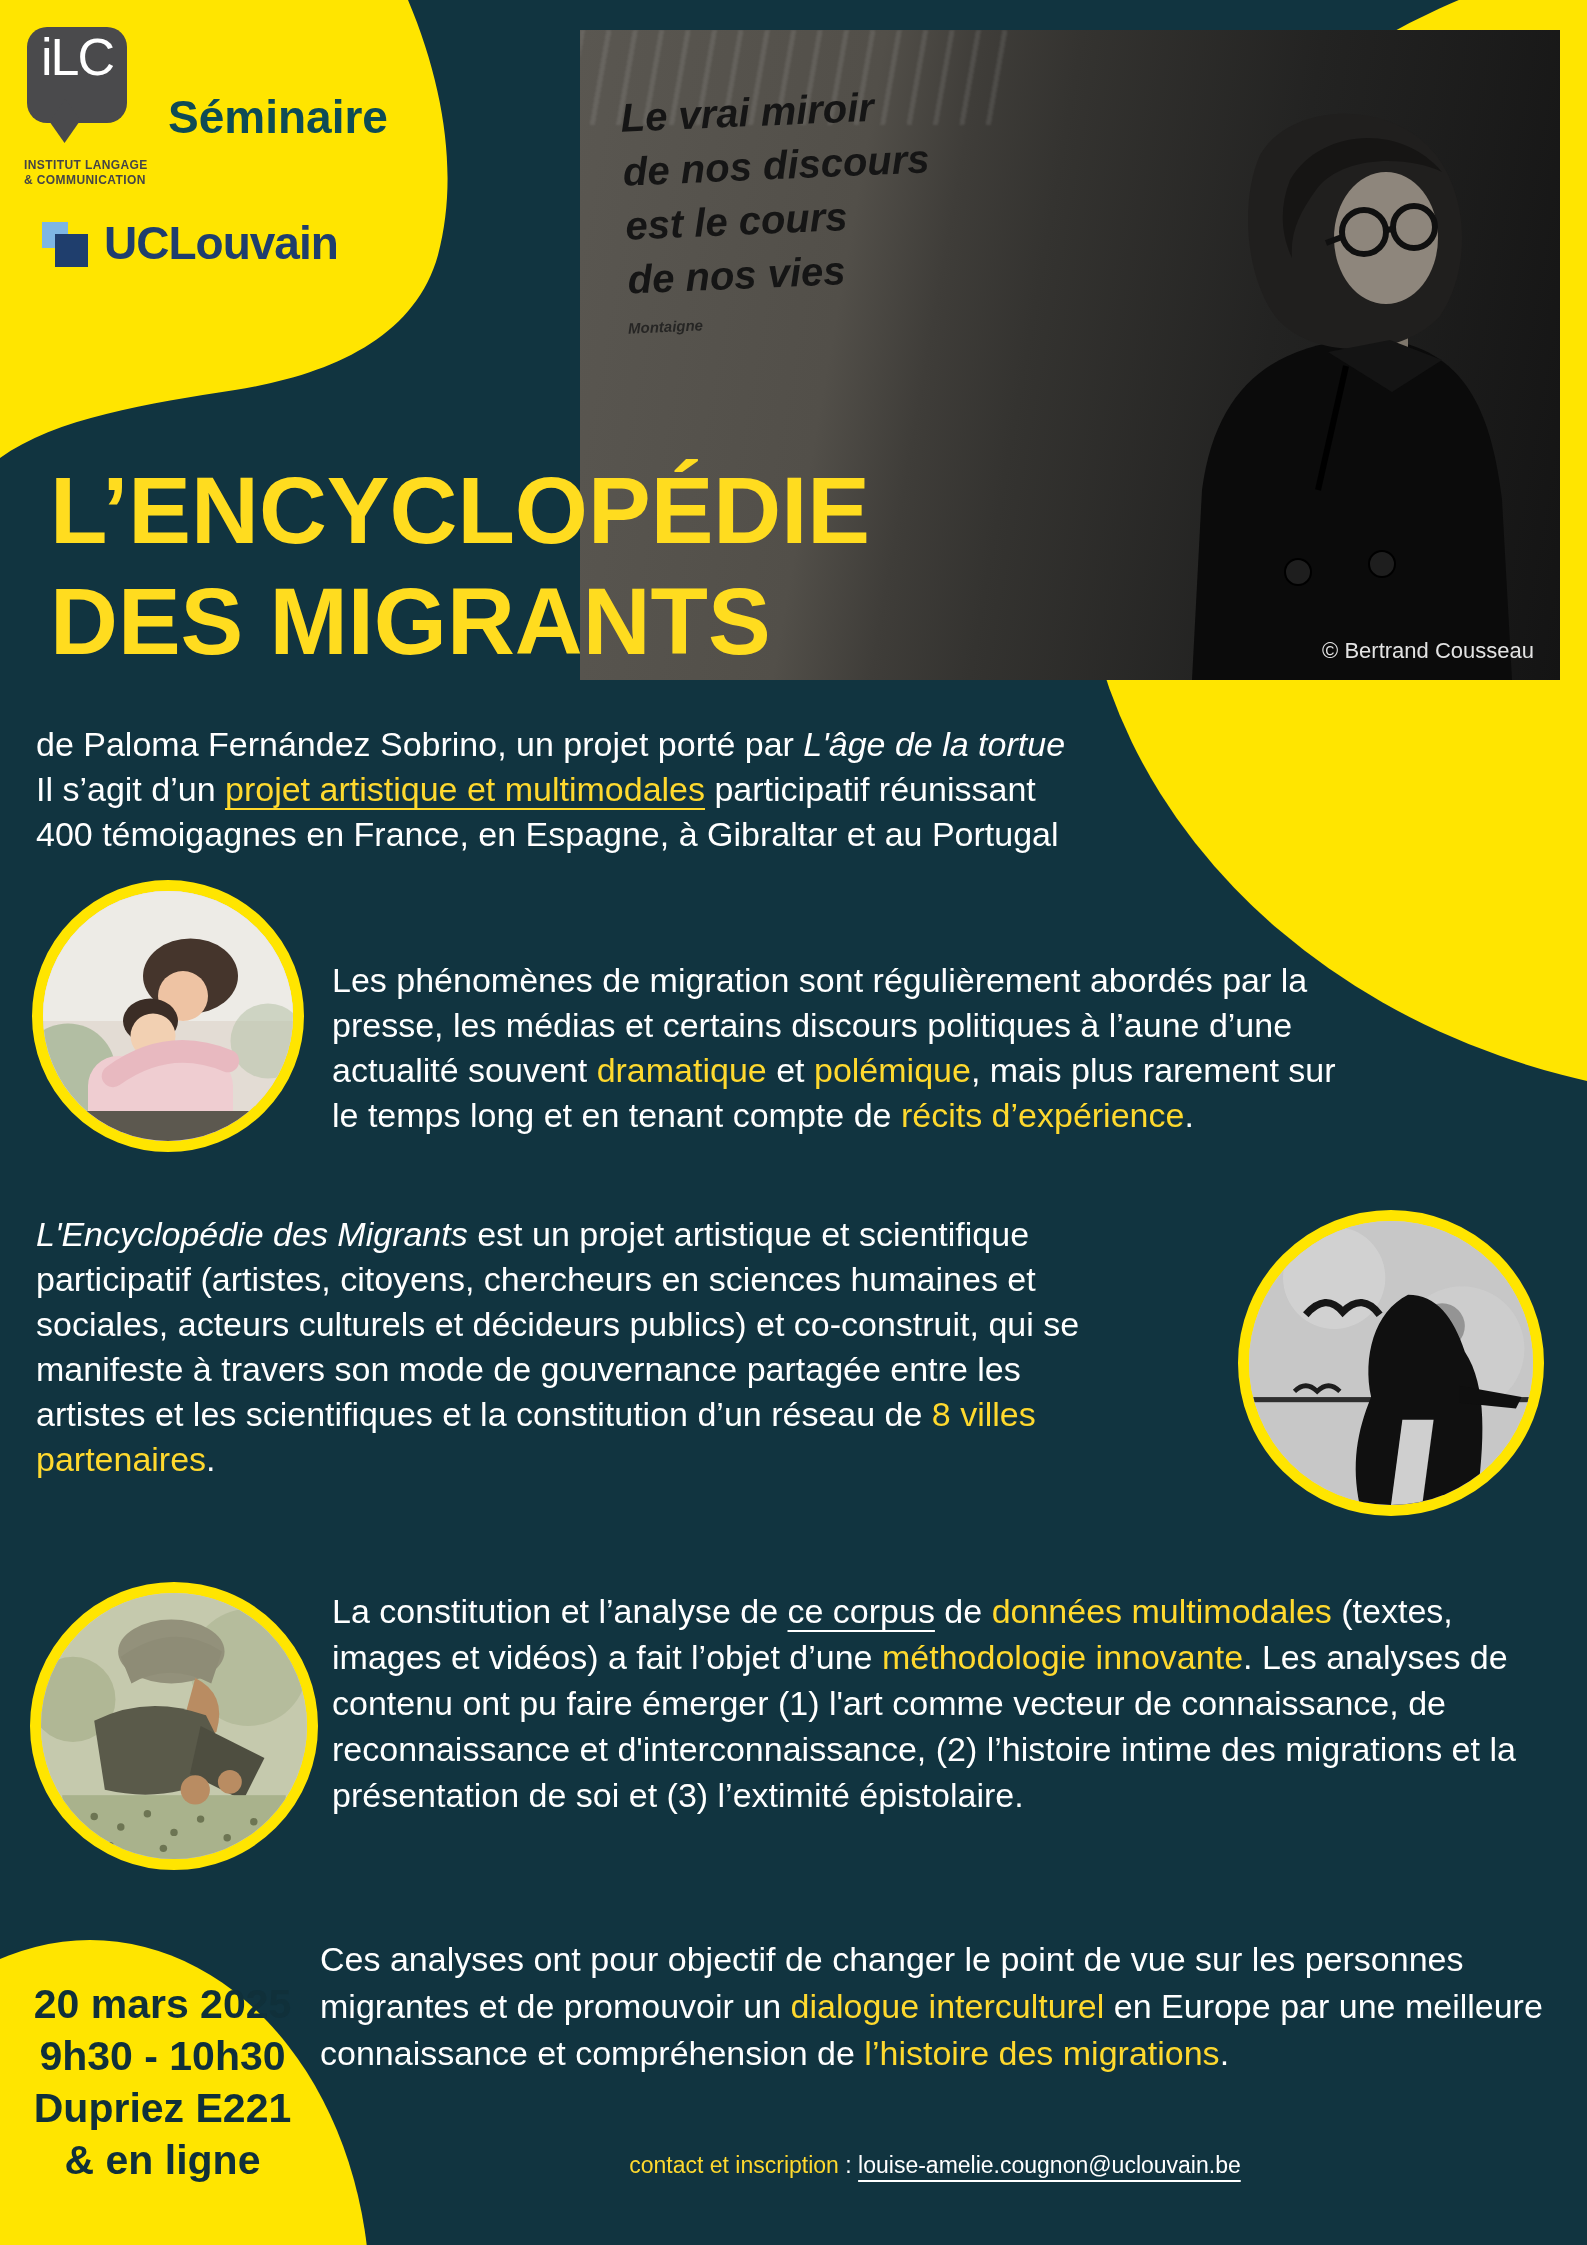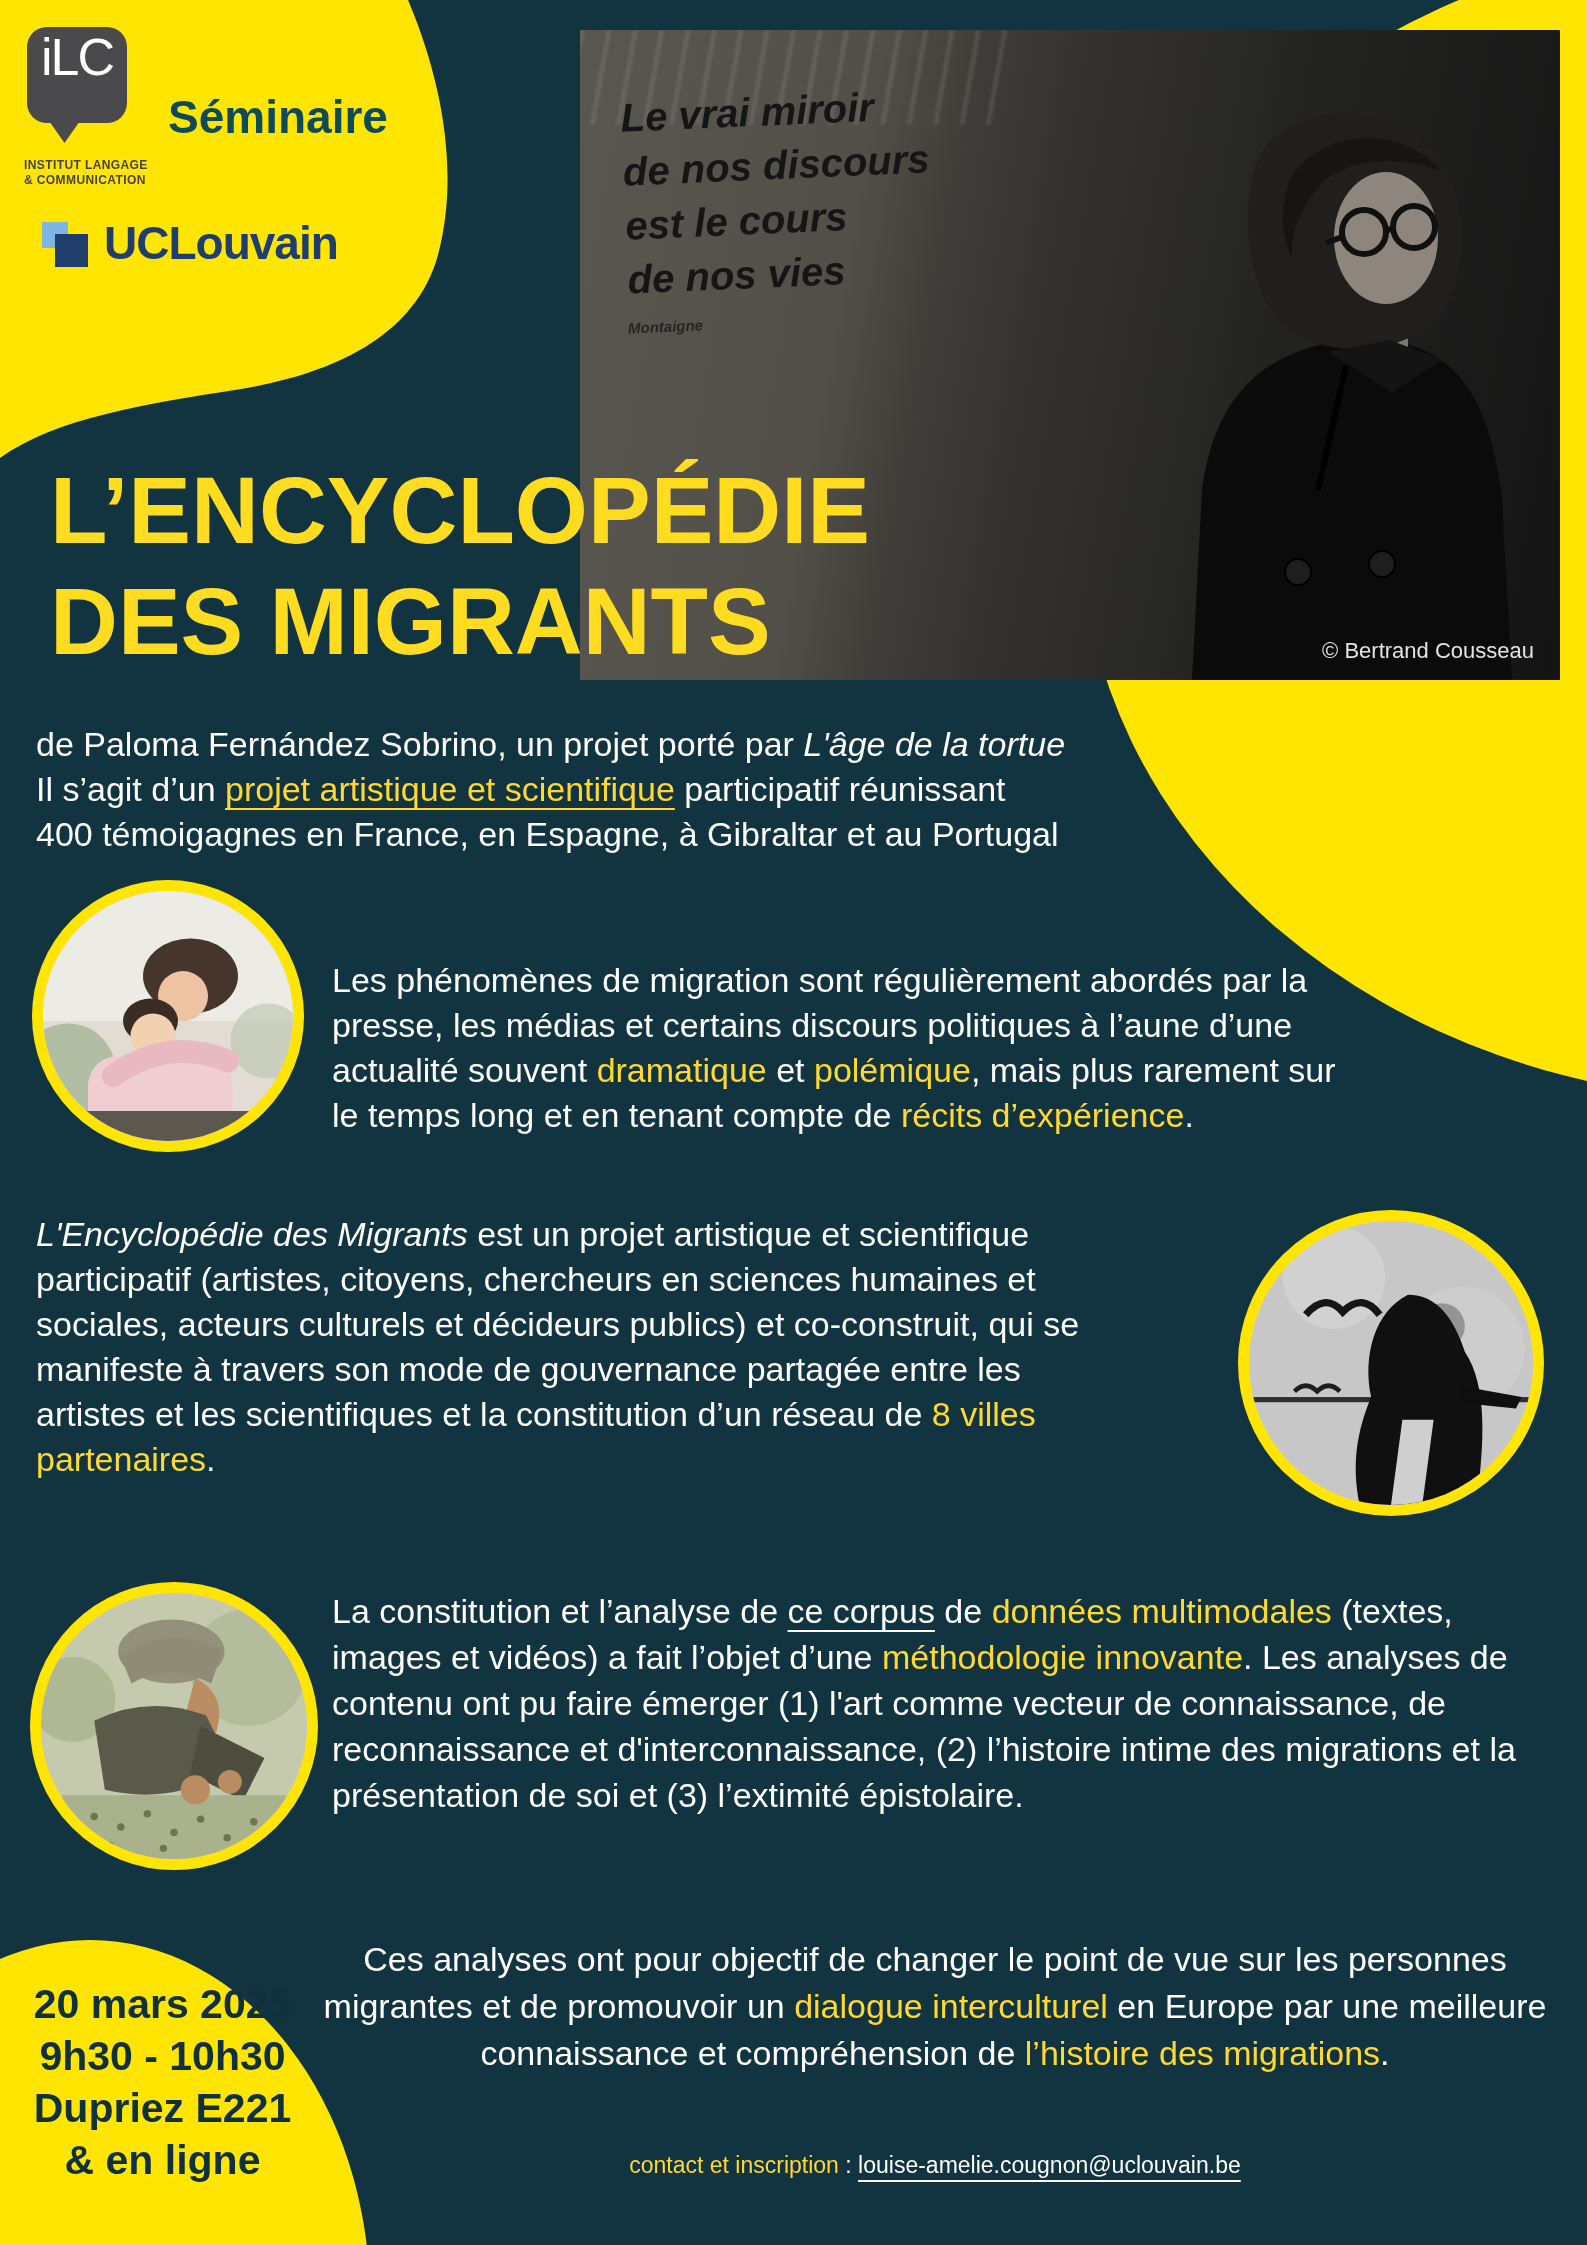--- a/index.html
+++ b/index.html
@@ -39,21 +39,21 @@
   
   .speaker{left:57px;top:382px;font-size:62px;font-weight:400;color:#ffffff;letter-spacing:1px;white-space:nowrap;}
   .title{left:50px;top:455px;font-size:94px;line-height:111px;font-weight:700;color:#ffdc1f;letter-spacing:0;white-space:nowrap;}
   
   .intro{left:36px;top:722px;font-size:34px;line-height:45px;color:#fff;}
   .intro .line{white-space:nowrap;}
   .para{font-size:34px;line-height:45px;color:#fff;}
   .para-1{left:332px;top:958px;width:1005px;}
   .para-2{left:36px;top:1212px;width:1045px;}
   .para-3{left:332px;top:1588px;width:1195px;line-height:46px;}
-  .para-4{left:320px;top:1936px;width:1230px;line-height:47px;text-align:center;}
+  .para-4{left:320px;top:1936px;width:1230px;line-height:47px;}
   .seg-w{color:#ffffff;}
   .seg-y{color:#ffd92e;}
   .seg-i{color:#ffffff;font-style:italic;}
   .seg-yu{color:#ffd92e;text-decoration:underline;text-decoration-thickness:2px;text-underline-offset:7px;}
   .seg-wu{color:#ffffff;text-decoration:underline;text-decoration-thickness:2px;text-underline-offset:7px;}
   
   .circ{border-radius:50%;border:11px solid #ffe500;overflow:hidden;background:#cfcfcf;}
   .circ svg{display:block;width:100%;height:100%;}
   .circ-1{left:32px;top:880px;width:250px;height:250px;}
   .circ-2{left:1238px;top:1210px;width:284px;height:284px;}
@@ -122,21 +122,21 @@
     <div class="credit">© Bertrand Cousseau</div>
   </div>
 
   <div class="abs title">
     <div>L’ENCYCLOPÉDIE</div>
     <div>DES MIGRANTS</div>
   </div>
 
   <div class="abs intro">
       <div class="line"><span class="seg seg-w">de Paloma Fernández Sobrino, un projet porté par </span><span class="seg seg-i">L'âge de la tortue</span></div>
-      <div class="line"><span class="seg seg-w">Il s’agit d’un </span><span class="seg seg-yu">projet artistique et scientifique</span><span class="seg seg-w"> participatif réunissant</span></div>
+      <div class="line"><span class="seg seg-w">Il s’agit d’un </span><span class="seg seg-yu">projet artistique et multimodales</span><span class="seg seg-w"> participatif réunissant</span></div>
       <div class="line"><span class="seg seg-w">400 témoigagnes en France, en Espagne, à Gibraltar et au Portugal</span></div>
     </div>
 
   <div class="abs circ circ-1">
     <svg viewBox="0 0 100 100" preserveAspectRatio="none">
       <rect width="100" height="100" fill="#e3dcd4"></rect>
       <rect width="100" height="52" fill="#edebe6"></rect>
       <circle cx="10" cy="72" r="19" fill="#a9b89a" opacity="0.85"></circle>
       <circle cx="90" cy="60" r="15" fill="#b9c4ab" opacity="0.6"></circle>
       <ellipse cx="59" cy="34" rx="19" ry="15" fill="#45352c"></ellipse>

